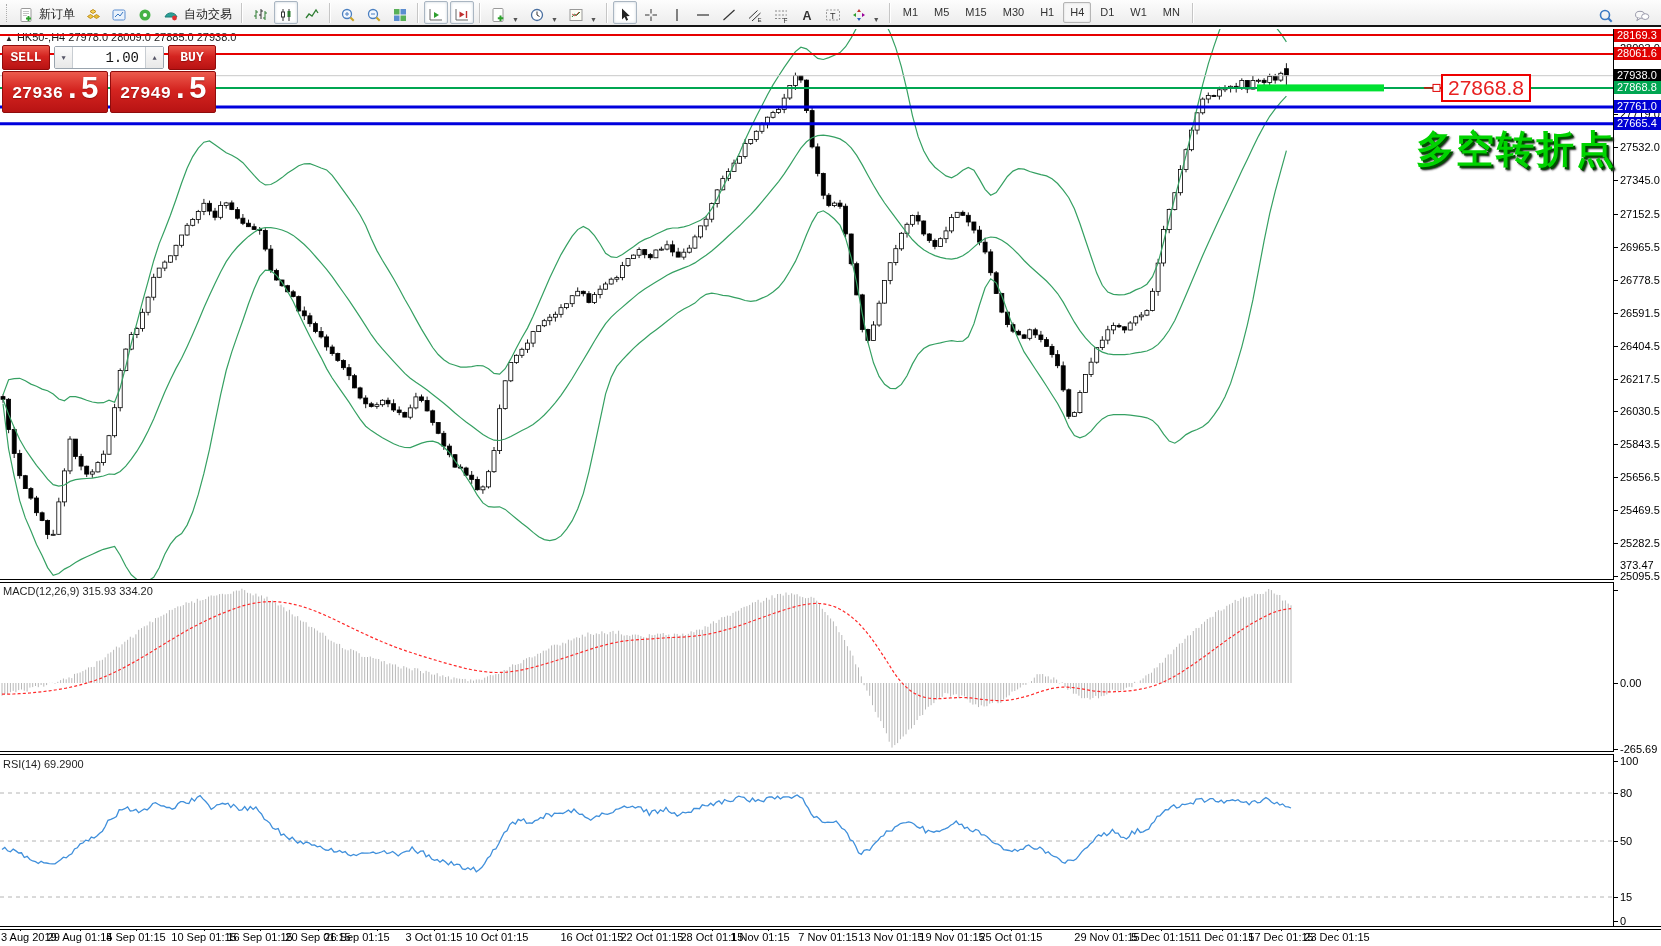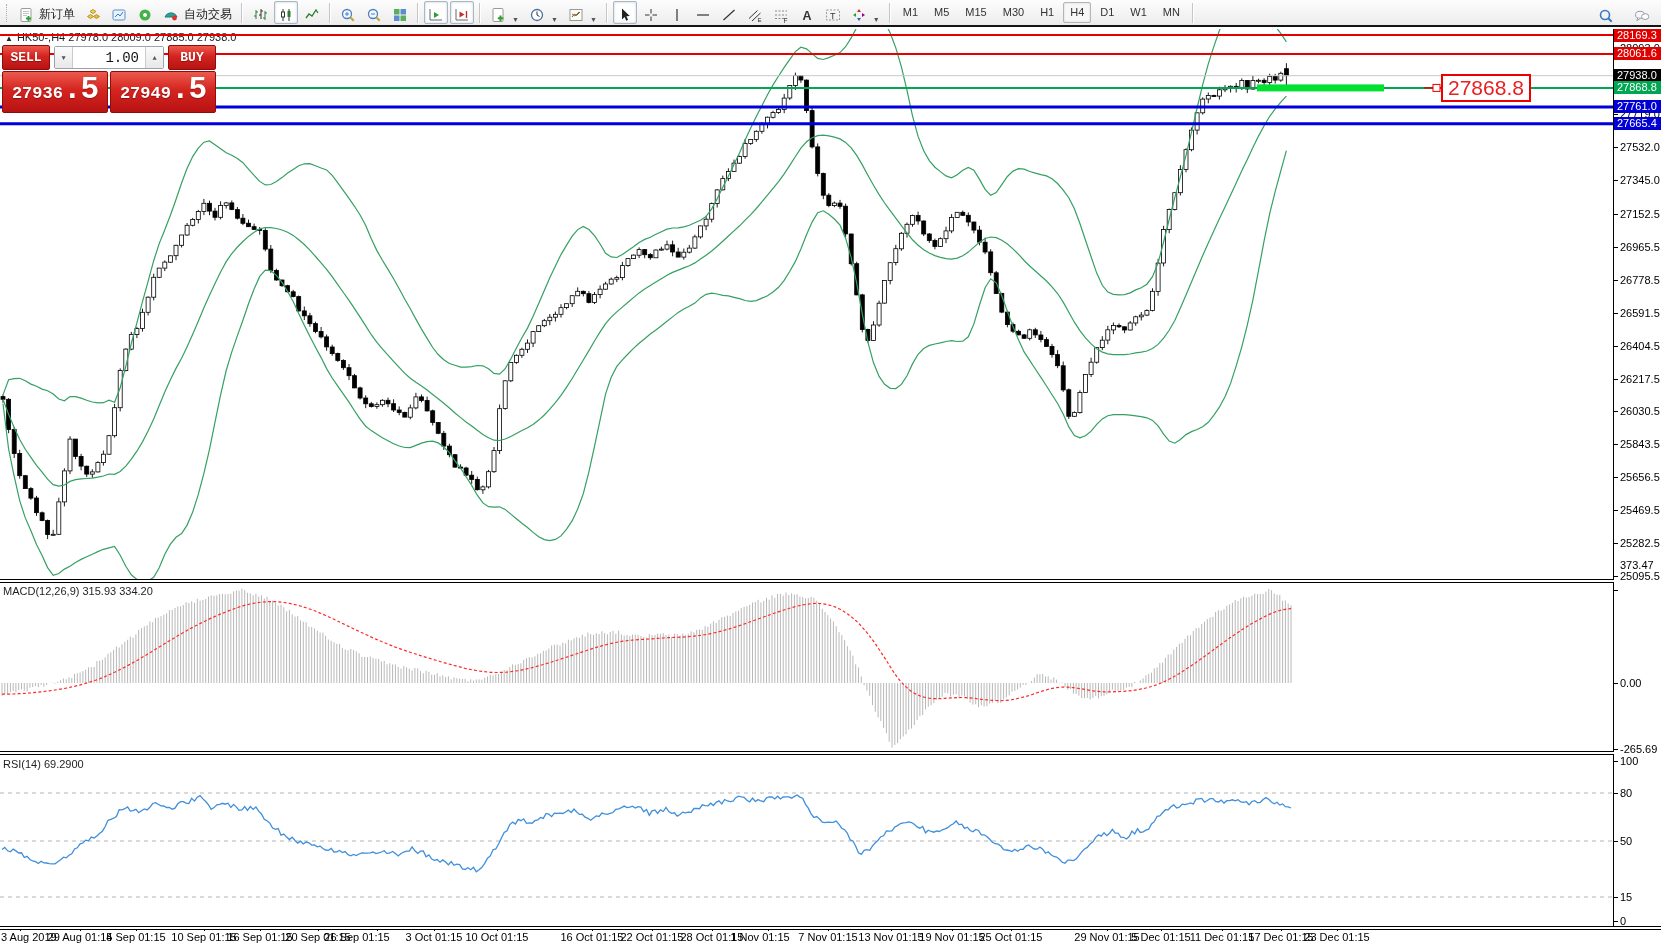--- a/index.html
+++ b/index.html
@@ -1251,20 +1251,21 @@
         <span class="main">27936</span>
           <span class="frac">.5</span>
       </div>
       <div class="redbtn ocw-price bignum">
         <span class="main">27949</span>
           <span class="frac">.5</span>
       </div>
     </div>
   </div>
 
+  <div class="annotation">多空转折点</div>
   <div class="price-callout">27868.8</div>
 
   <div class="ind-label" style="left:3px;top:585px;">MACD(12,26,9) 315.93 334.20</div>
   <div class="ind-label" style="left:3px;top:758px;">RSI(14) 69.2900</div>
 
   <div class="split" style="top:579px;"></div>
   <div class="split" style="top:751px;"></div>
   <div class="split bottom" style="top:926px;"></div>
   <div class="axis-border"></div>
 

